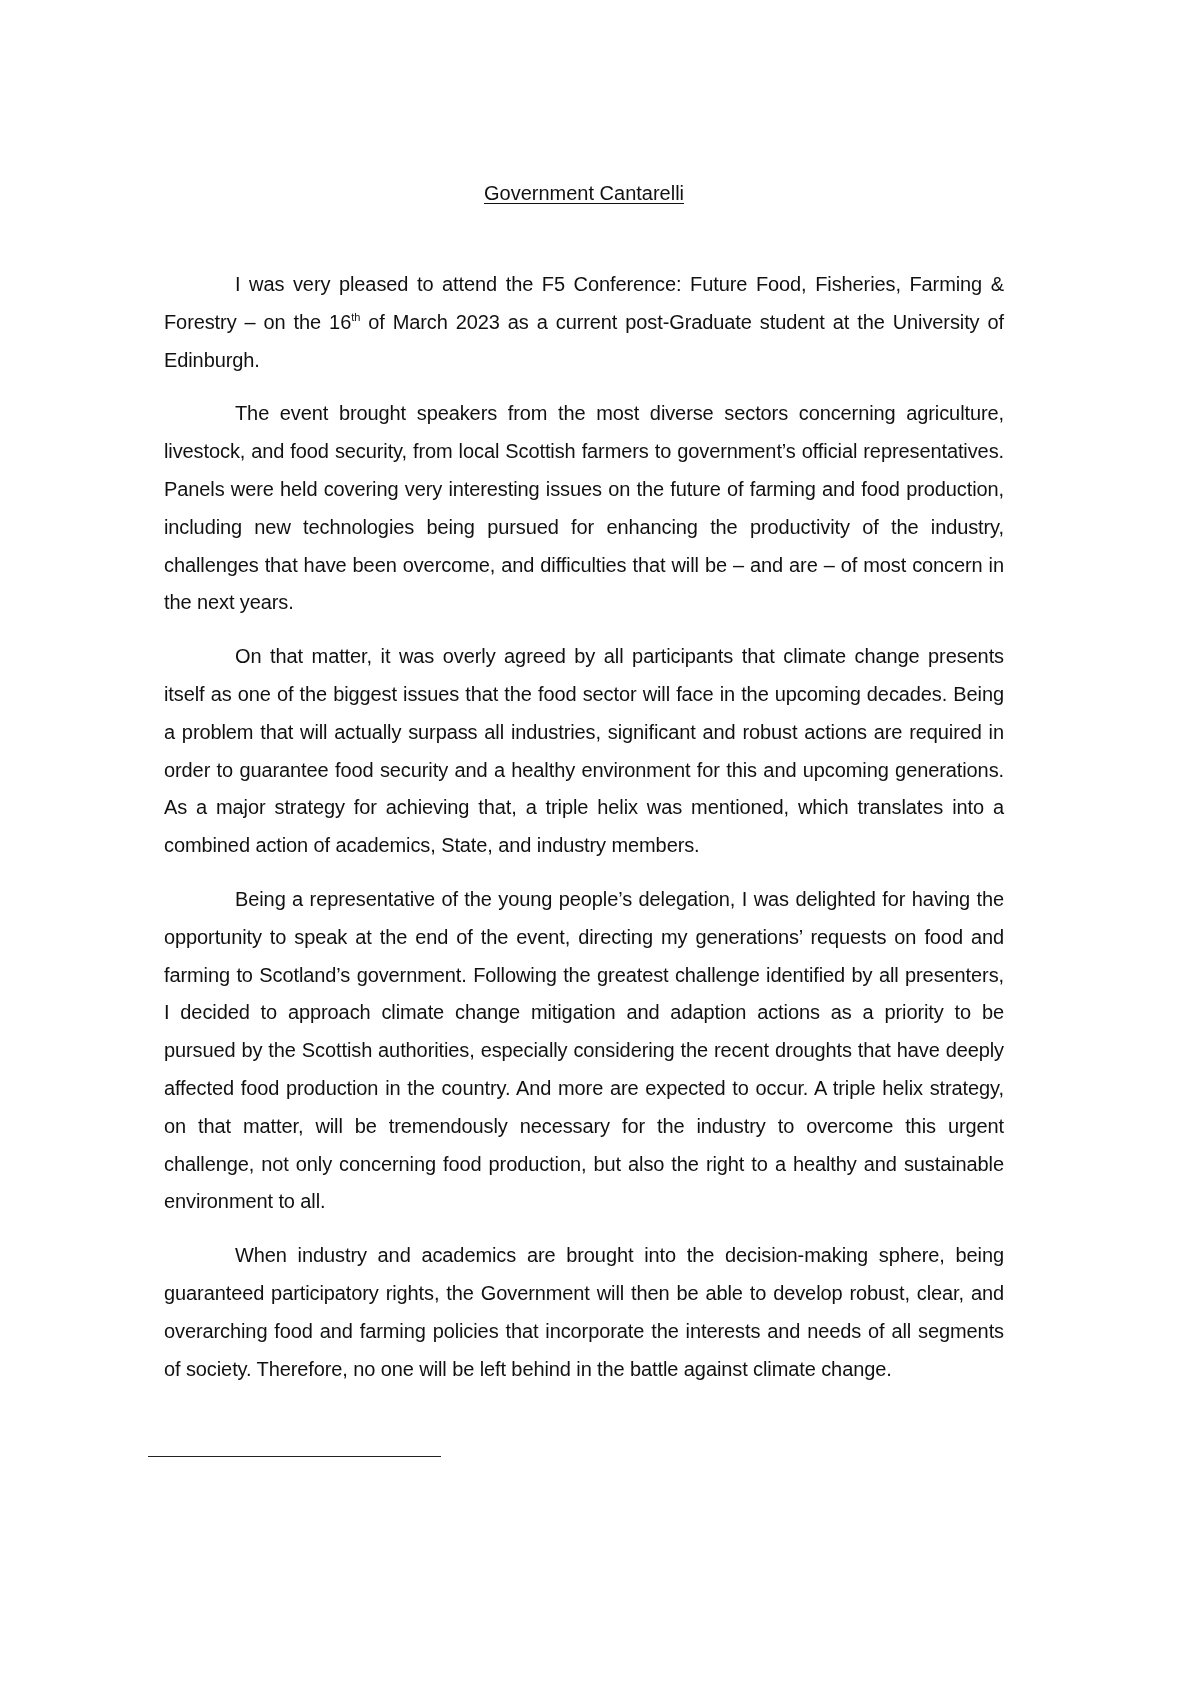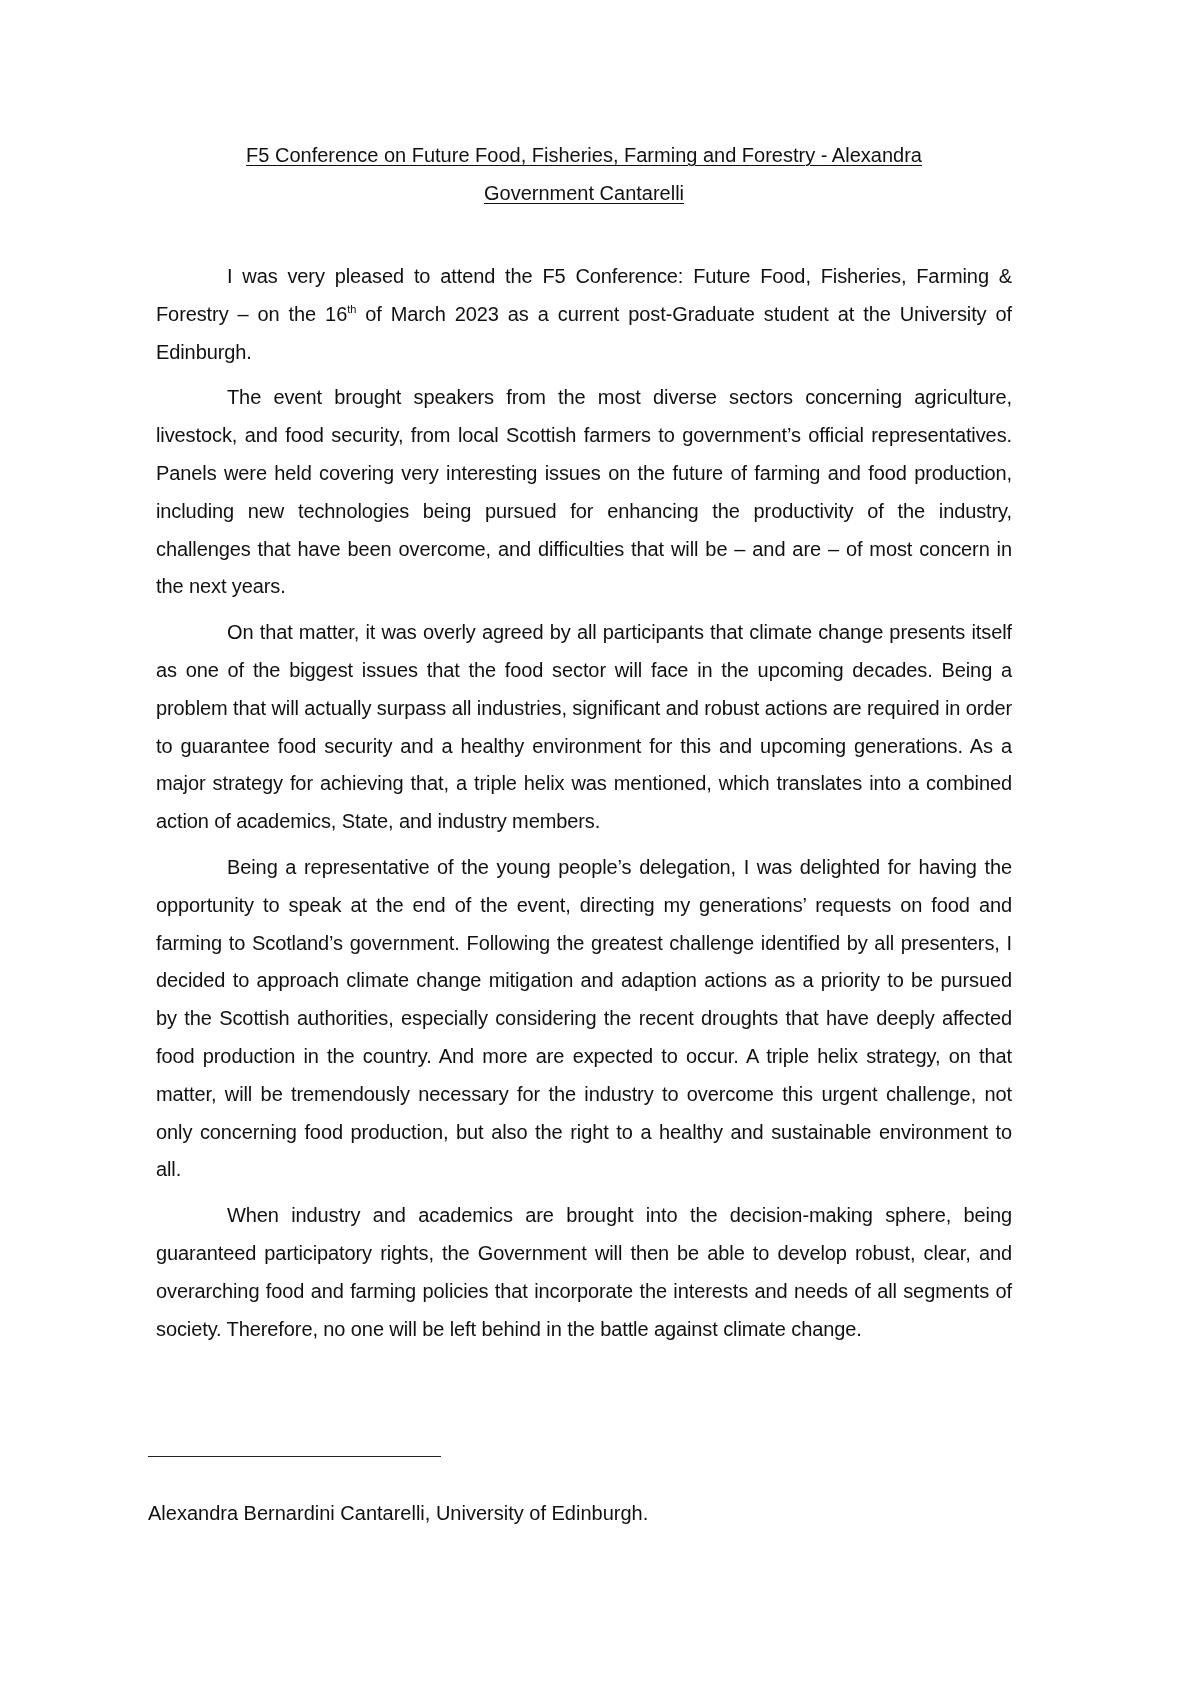--- a/index.html
+++ b/index.html
@@ -41,21 +41,21 @@
       position: absolute;
       left: 148px;
       width: 872px;
       top: 250px;
       font-size: 20px;
       line-height: 37.8px;
       text-align: justify;
       letter-spacing: -0.1px;
     }
     .body-text p {
-      margin: 8px;
+      margin: 16px;
       text-indent: 71px;
     }
     sup {
       font-size: 11px;
       line-height: 0;
       vertical-align: 8px;
     }
     .separator {
       position: absolute;
       left: 148px;
@@ -71,29 +71,28 @@
       font-size: 20px;
       line-height: 38px;
     }
   </style>
 </head>
 <body>
 
 <div class="page">
 
   <div class="title-block">
-    <span>F5 Conference on Future Food, Fisheries, Farming and Forestry - Alexandra</span><br>
+    <br>
     <span>Government Cantarelli</span>
   </div>
 
   <div class="body-text">
     <p><span>I was very pleased to attend the F5 Conference: Future Food, Fisheries, Farming &amp; Forestry – on the 16</span><sup>th</sup><span> of March 2023 as a current post-Graduate student at the University of Edinburgh.</span></p>
     <p>The event brought speakers from the most diverse sectors concerning agriculture, livestock, and food security, from local Scottish farmers to government’s official representatives. Panels were held covering very interesting issues on the future of farming and food production, including new technologies being pursued for enhancing the productivity of the industry, challenges that have been overcome, and difficulties that will be – and are – of most concern in the next years.</p>
     <p>On that matter, it was overly agreed by all participants that climate change presents itself as one of the biggest issues that the food sector will face in the upcoming decades. Being a problem that will actually surpass all industries, significant and robust actions are required in order to guarantee food security and a healthy environment for this and upcoming generations. As a major strategy for achieving that, a triple helix was mentioned, which translates into a combined action of academics, State, and industry members.</p>
     <p>Being a representative of the young people’s delegation, I was delighted for having the opportunity to speak at the end of the event, directing my generations’ requests on food and farming to Scotland’s government. Following the greatest challenge identified by all presenters, I decided to approach climate change mitigation and adaption actions as a priority to be pursued by the Scottish authorities, especially considering the recent droughts that have deeply affected food production in the country. And more are expected to occur. A triple helix strategy, on that matter, will be tremendously necessary for the industry to overcome this urgent challenge, not only concerning food production, but also the right to a healthy and sustainable environment to all.</p>
     <p>When industry and academics are brought into the decision-making sphere, being guaranteed participatory rights, the Government will then be able to develop robust, clear, and overarching food and farming policies that incorporate the interests and needs of all segments of society. Therefore, no one will be left behind in the battle against climate change.</p>
   </div>
 
   <div class="separator"></div>
 
-  <div class="signature">Alexandra Bernardini Cantarelli, University of Edinburgh.</div>
 
 </div>
 
 </body></html>

